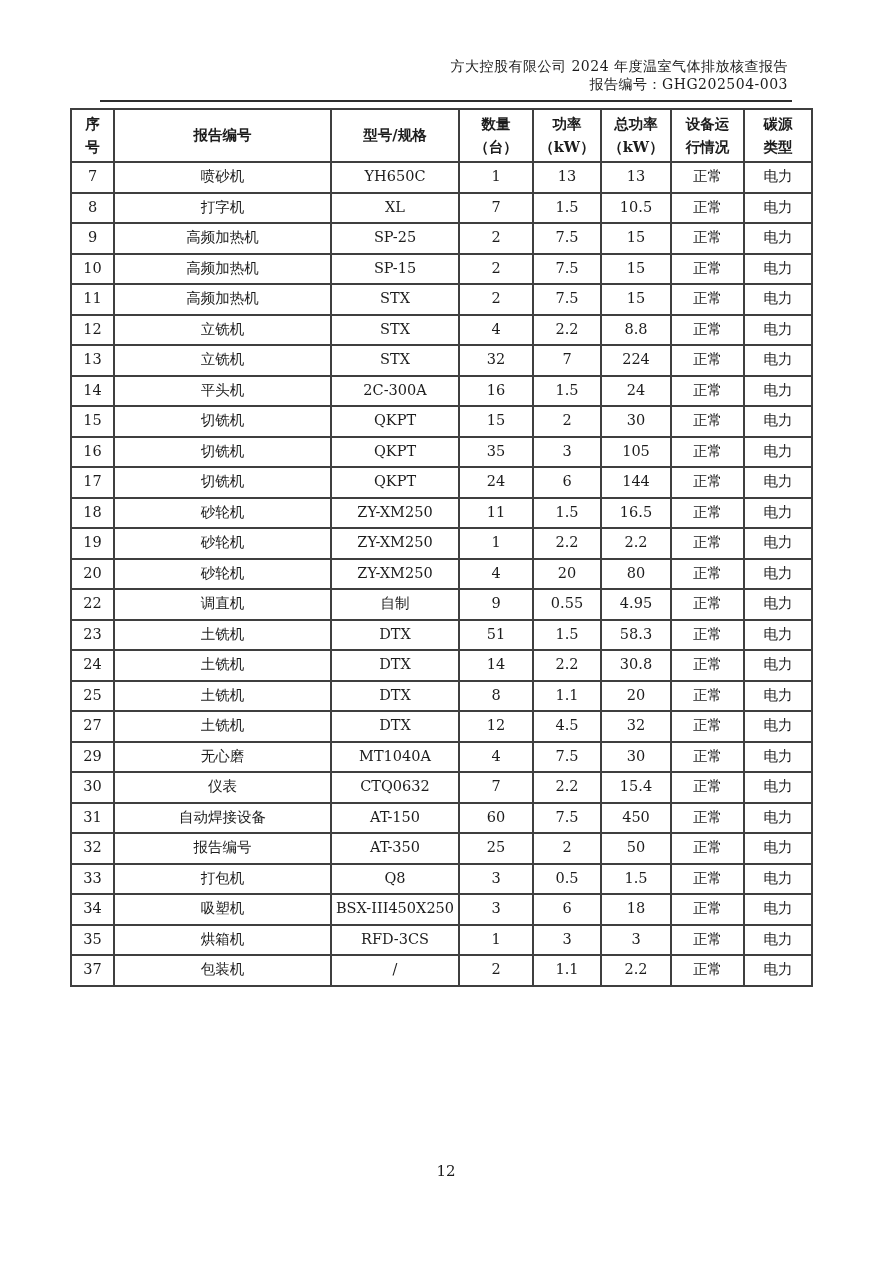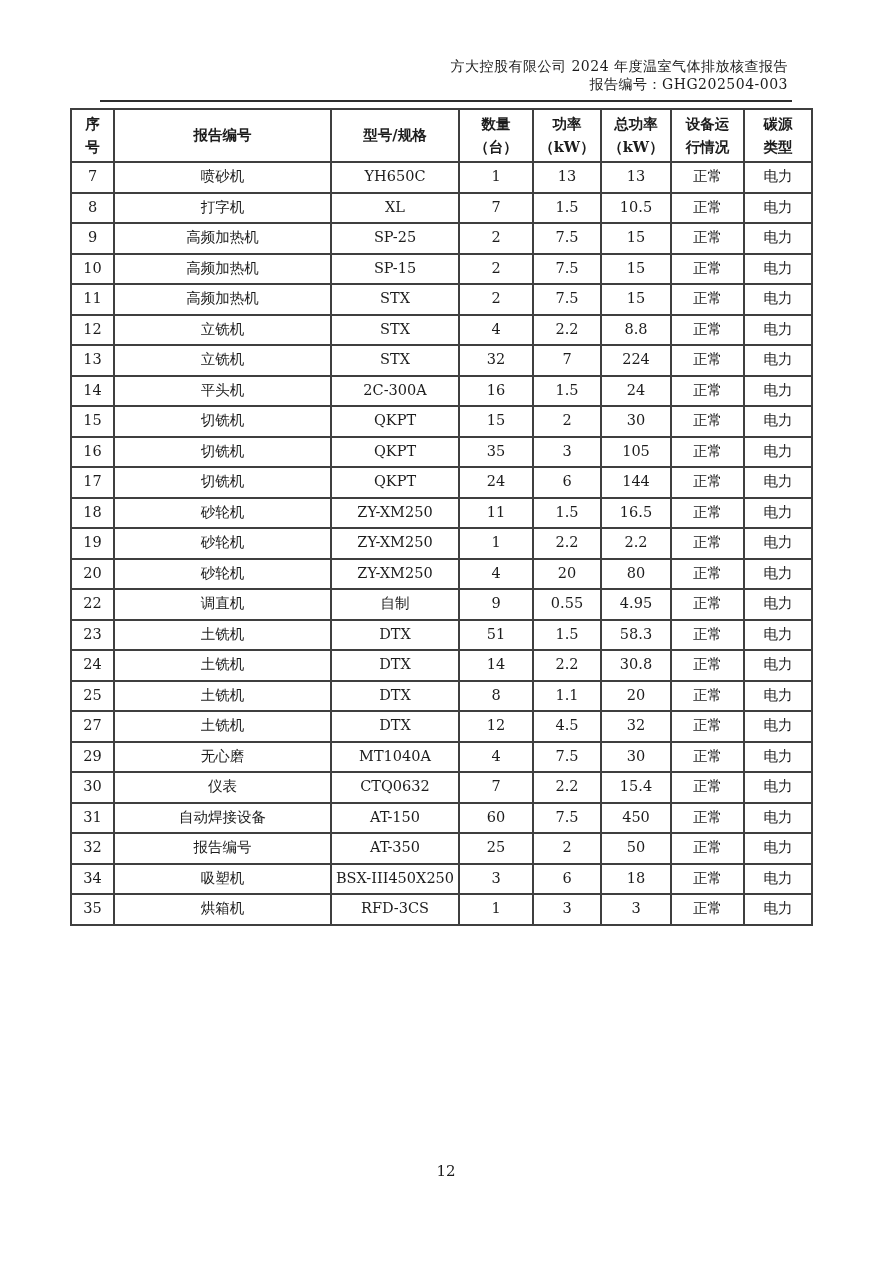--- a/index.html
+++ b/index.html
@@ -328,37 +328,57 @@
           <td>32</td>
           <td>报告编号</td>
           <td>AT-350</td>
           <td>25</td>
           <td>2</td>
           <td>50</td>
           <td>正常</td>
           <td>电力</td>
         </tr>
         <tr>
+          <td>33</td>
+          <td>打包机</td>
+          <td>Q8</td>
+          <td>3</td>
+          <td>0.5</td>
+          <td>1.5</td>
+          <td>正常</td>
+          <td>电力</td>
+        </tr>
+        <tr>
           <td>34</td>
           <td>吸塑机</td>
           <td>BSX-III450X250</td>
           <td>3</td>
           <td>6</td>
           <td>18</td>
           <td>正常</td>
           <td>电力</td>
         </tr>
         <tr>
           <td>35</td>
           <td>烘箱机</td>
           <td>RFD-3CS</td>
           <td>1</td>
           <td>3</td>
           <td>3</td>
           <td>正常</td>
           <td>电力</td>
         </tr>
+        <tr>
+          <td>37</td>
+          <td>包装机</td>
+          <td>/</td>
+          <td>2</td>
+          <td>1.1</td>
+          <td>2.2</td>
+          <td>正常</td>
+          <td>电力</td>
+        </tr>
       </tbody>
   </table>
 
   <div class="page-footer">12</div>
 
 </div>
 
 </body></html>

